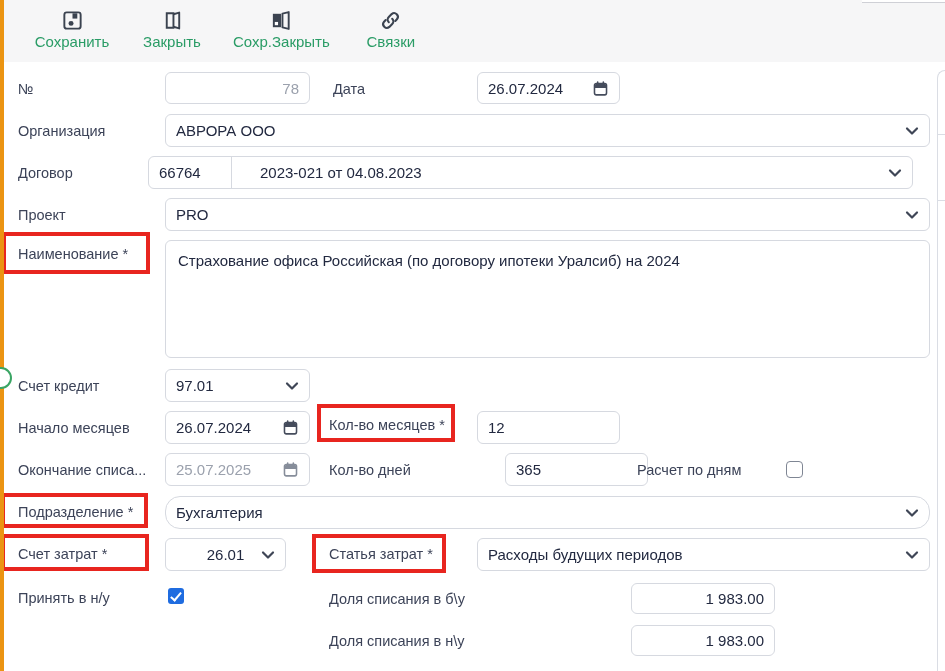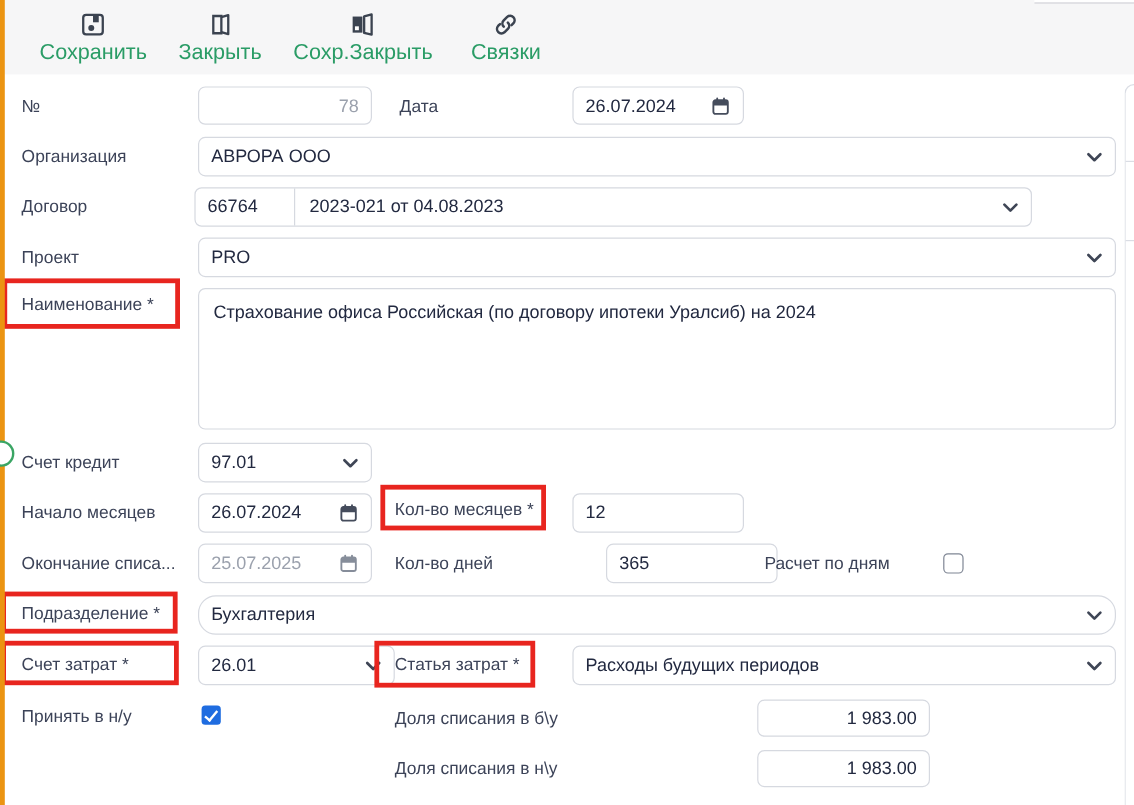--- a/index.html
+++ b/index.html
@@ -3,21 +3,21 @@
 <meta charset="utf-8">
 <style>
   html,body{margin:0;padding:0;background:#fff;}
   .screen{position:relative;width:945px;height:671px;background:#fff;overflow:hidden;
           font-family:"Liberation Sans","DejaVu Sans",sans-serif;}
 
   
   .toolbar{position:absolute;left:0;top:0;width:945px;height:62px;background:#f6f6f7;
            box-sizing:border-box;display:flex;align-items:flex-start;padding:9px 0 0 33px;gap:22px;}
   .tbtn{display:flex;flex-direction:column;align-items:center;gap:1px;cursor:pointer;min-width:78px;}
-  .tbtn .cap{font-size:18px;color:#2a9c66;}
+  .tbtn .cap{font-size:15px;color:#2a9c66;}
   .tbtn svg{display:block;}
 
   
   .lbl{position:absolute;font-size:14.5px;color:#3c4358;white-space:nowrap;line-height:18px;}
   .inp{position:absolute;background:#fff;border:1px solid #d6d9e0;border-radius:6px;box-sizing:border-box;
        display:flex;align-items:center;font-size:15px;color:#222940;padding:12px 10px;white-space:nowrap;}
   .inp.right{justify-content:flex-end;}
   .inp.gray{color:#9ba1ad;}
   .txtarea{align-items:flex-start;padding:10px 12px;white-space:normal;line-height:20px;}
   .chev{position:absolute;right:9px;top:50%;transform:translateY(-50%);display:flex;}
@@ -112,21 +112,21 @@
   <div class="inp" style="left:165px;top:114px;width:765px;height:33px;align-items:center;">
     <span>АВРОРА ООО</span>
     <span class="chev">
       <svg width="16" height="16" viewBox="0 0 16 16">
           <path d="M3 5.5 L8 10.5 L13 5.5" fill="none" stroke="#3f4656" stroke-width="2.2" stroke-linecap="round" stroke-linejoin="round"></path>
         </svg>
     </span>
   </div>
 
   <div class="lbl" style="left:18px;top:164px;">Договор</div>
-  <div class="inp" style="left:162px;top:156px;width:698px;height:33px;padding:0;">
+  <div class="inp" style="left:148px;top:156px;width:765px;height:33px;padding:0;gap:16px;">
     <span class="code-cell">
       <span>66764</span>
     </span>
     <span class="val-cell">2023-021 от 04.08.2023</span>
     <span class="chev">
       <svg width="16" height="16" viewBox="0 0 16 16">
           <path d="M3 5.5 L8 10.5 L13 5.5" fill="none" stroke="#3f4656" stroke-width="2.2" stroke-linecap="round" stroke-linejoin="round"></path>
         </svg>
     </span>
   </div>
@@ -198,21 +198,21 @@
     <span>Бухгалтерия</span>
     <span class="chev">
       <svg width="16" height="16" viewBox="0 0 16 16">
           <path d="M3 5.5 L8 10.5 L13 5.5" fill="none" stroke="#3f4656" stroke-width="2.2" stroke-linecap="round" stroke-linejoin="round"></path>
         </svg>
     </span>
   </div>
 
   <div class="red-box" style="left:1px;top:534px;width:148px;height:37px;"></div>
   <div class="lbl" style="left:18px;top:545px;">Счет затрат *</div>
-  <div class="inp" style="left:165px;top:538px;width:164px;height:33px;">
+  <div class="inp" style="left:165px;top:538px;width:121px;height:33px;justify-content:center;">
     <span>26.01</span>
     <span class="chev">
       <svg width="16" height="16" viewBox="0 0 16 16">
           <path d="M3 5.5 L8 10.5 L13 5.5" fill="none" stroke="#3f4656" stroke-width="2.2" stroke-linecap="round" stroke-linejoin="round"></path>
         </svg>
     </span>
   </div>
   <div class="red-box" style="left:312px;top:534px;width:134px;height:39px;"></div>
   <div class="lbl" style="left:329px;top:545px;">Статья затрат *</div>
   <div class="inp" style="left:477px;top:538px;width:453px;height:33px;">

